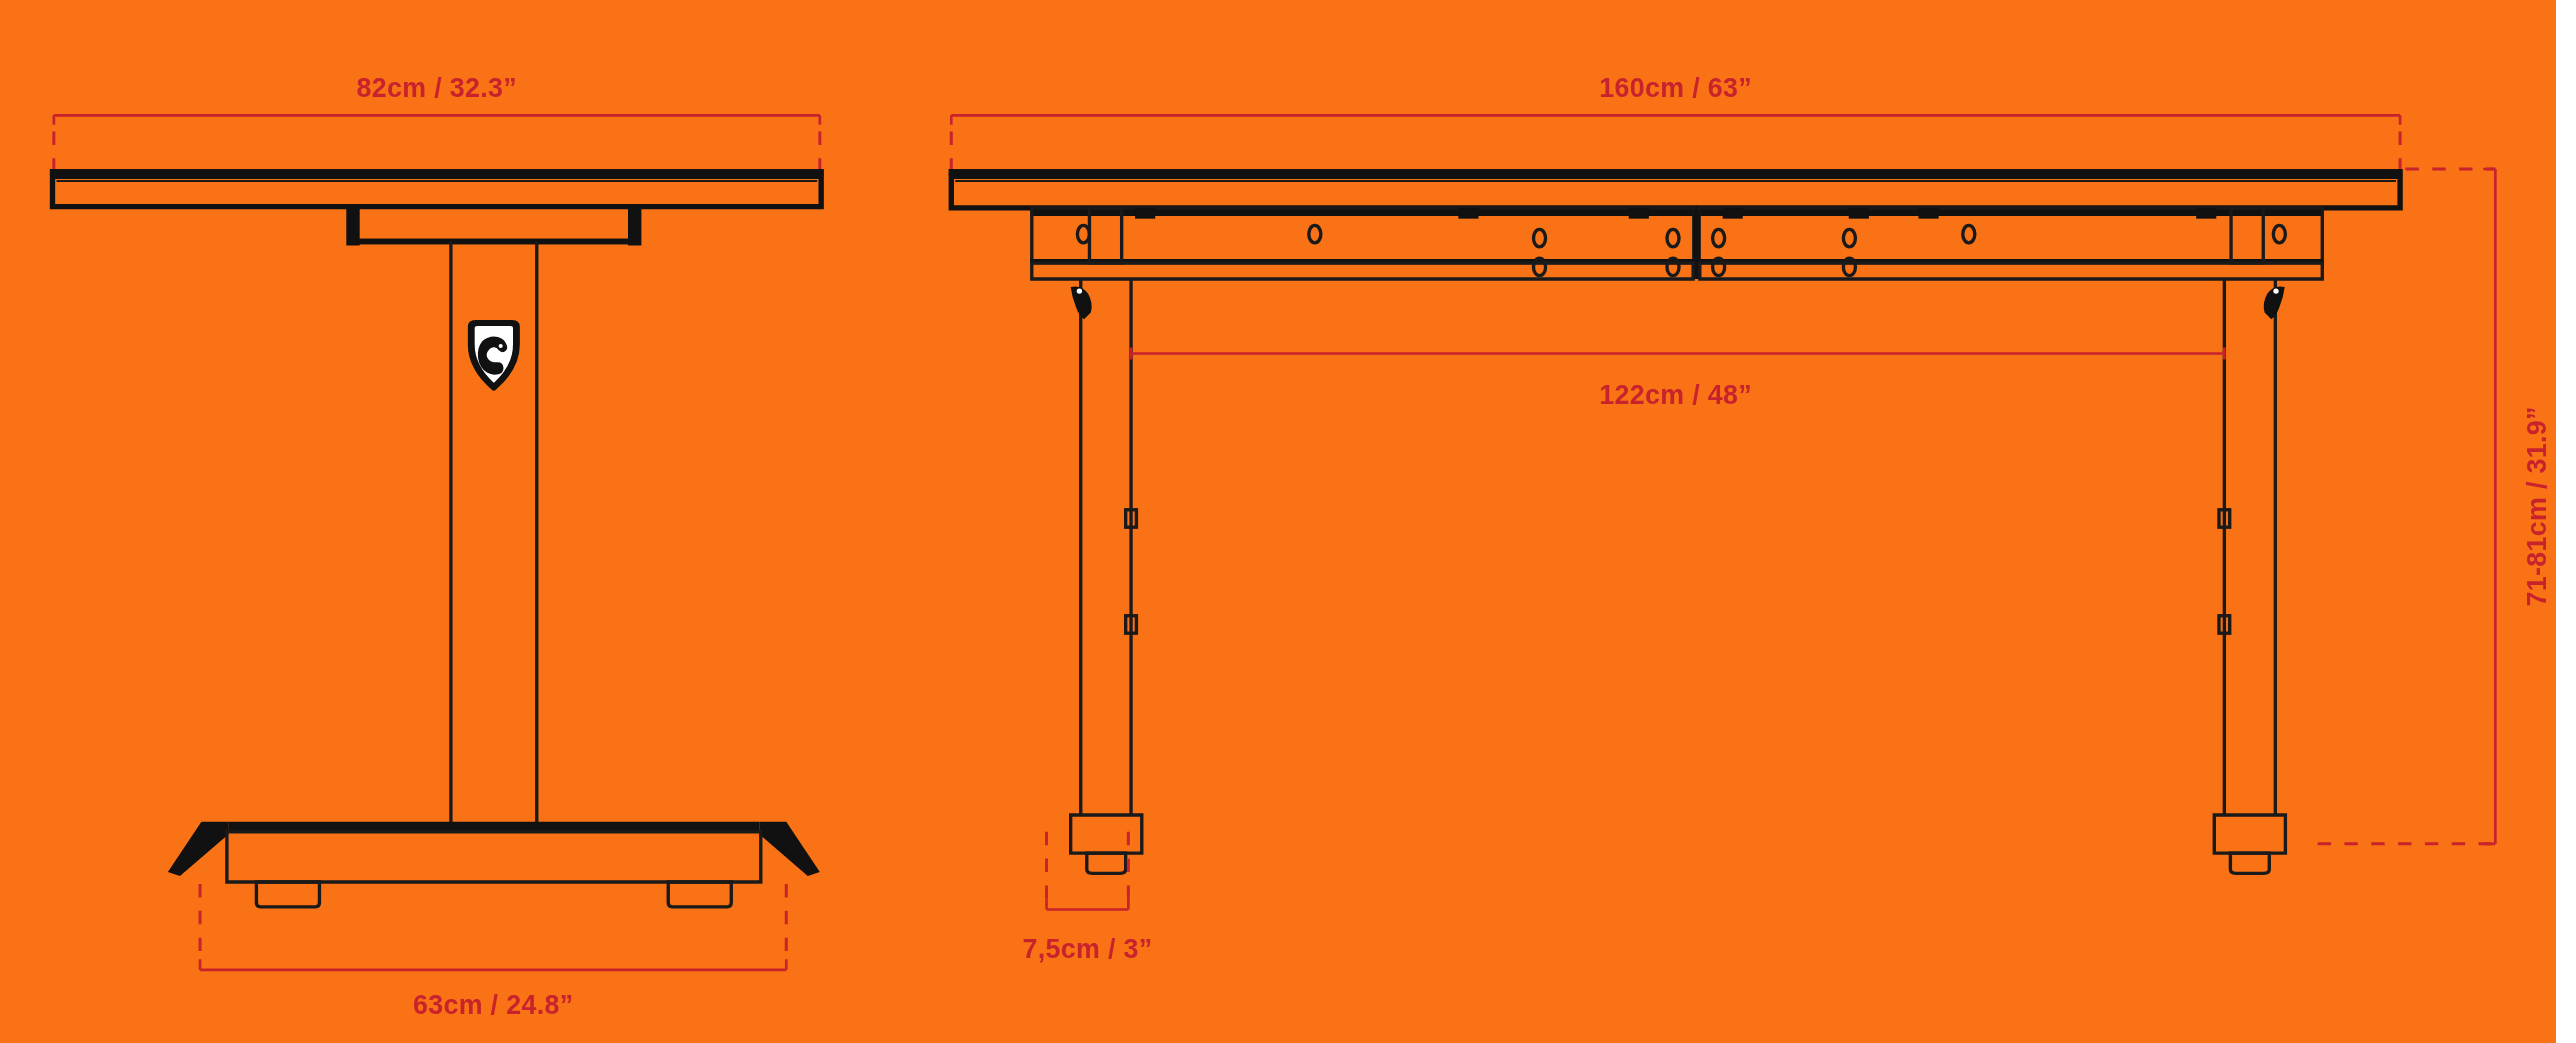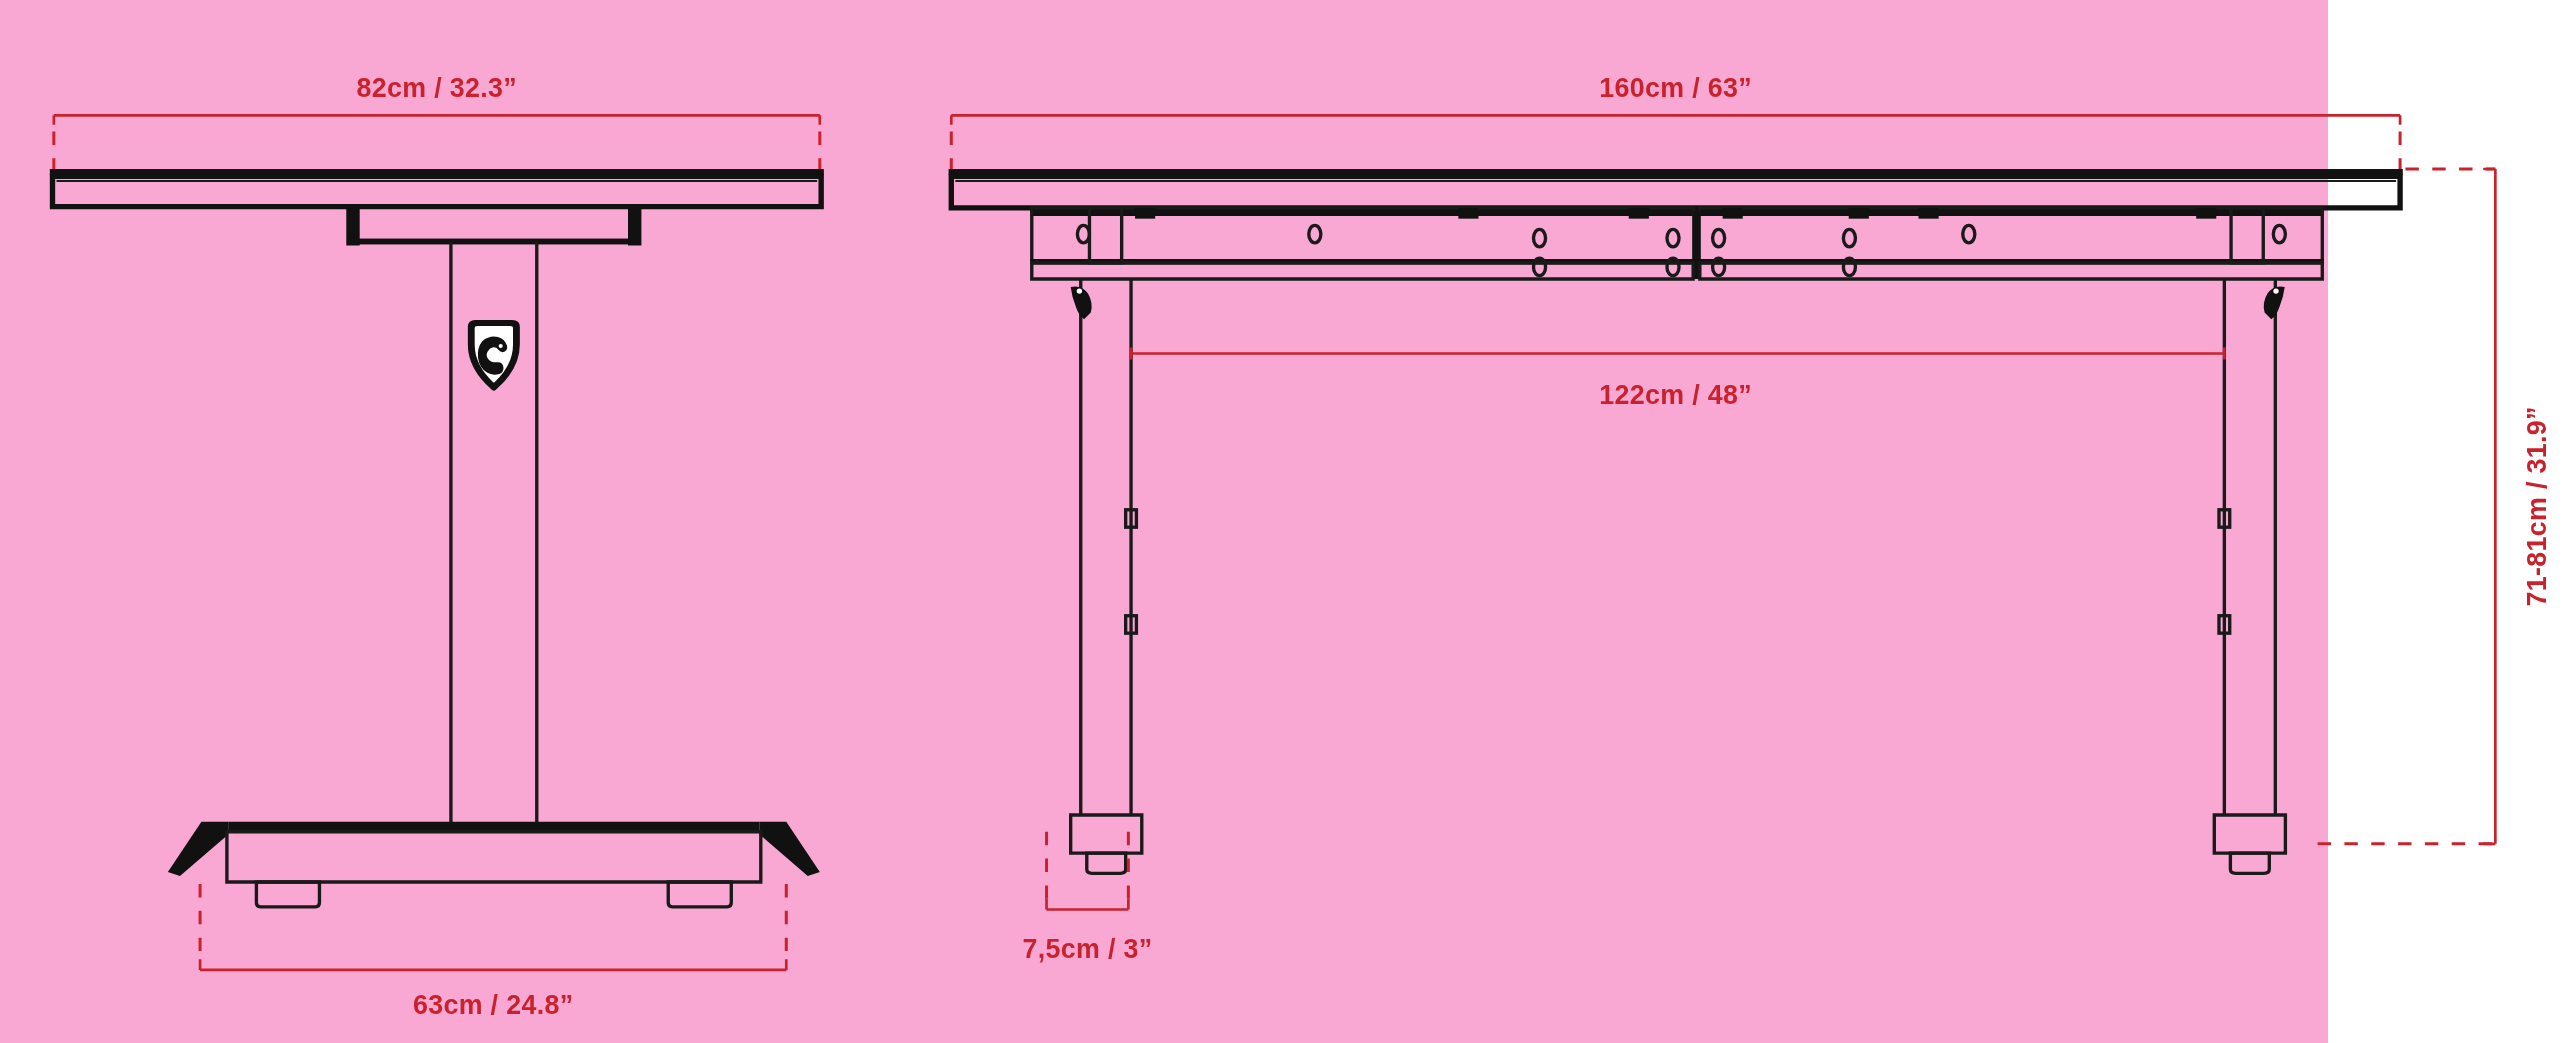--- a/index.html
+++ b/index.html
@@ -1,21 +1,21 @@
 <!DOCTYPE html>
 <html style="font-size:10.7px"><head>
 <meta charset="utf-8">
 <style>
   html,body{margin:0;padding:0;background:#ffffff;}
   body{
     font-family:"Liberation Sans", sans-serif;
     width:2576px;height:1043px;
     overflow:hidden;position:relative;
   }
-  #stage{position:absolute;left:0;top:0;width:2328px;height:1043px;background:#f9a8d4;}
+  #stage{position:absolute;left:0;top:0;width:2556px;height:1043px;background:#f97316;}
   svg#drawing{display:block;width:2576px;height:1043px;}
 
   .dimtext{
     font-family:"Liberation Sans", sans-serif;
     font-weight:700;
     font-size:40px;
     letter-spacing:0.5px;
     fill:#c8232c;
   }
   .dimtext-v{

